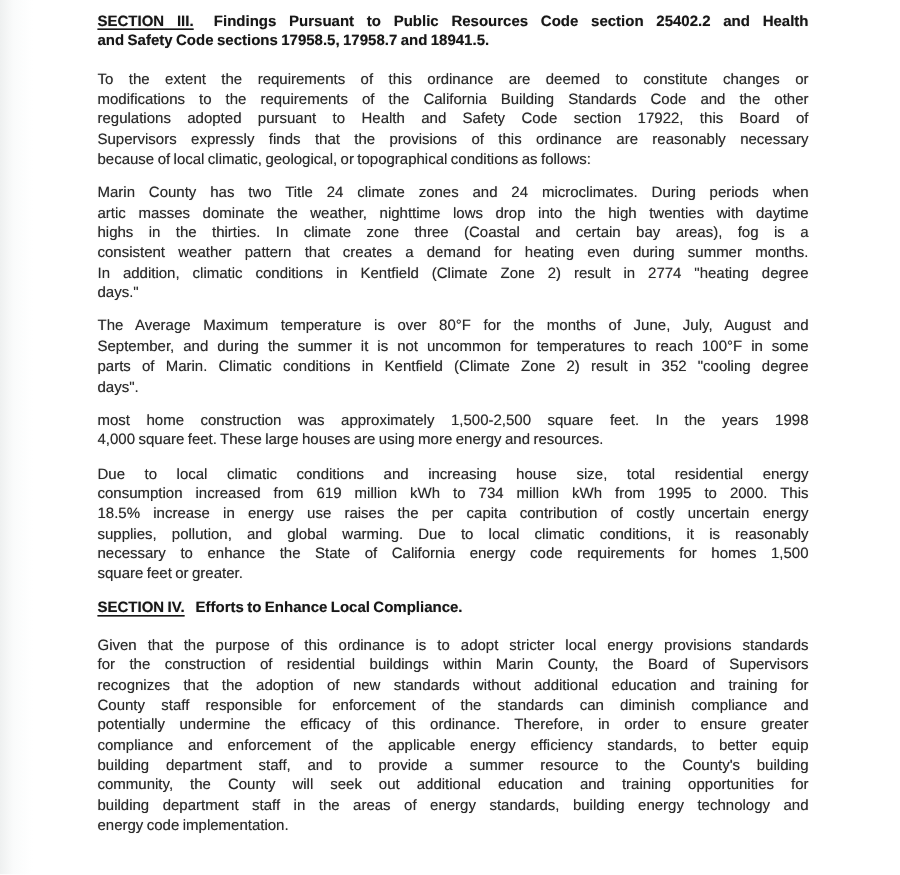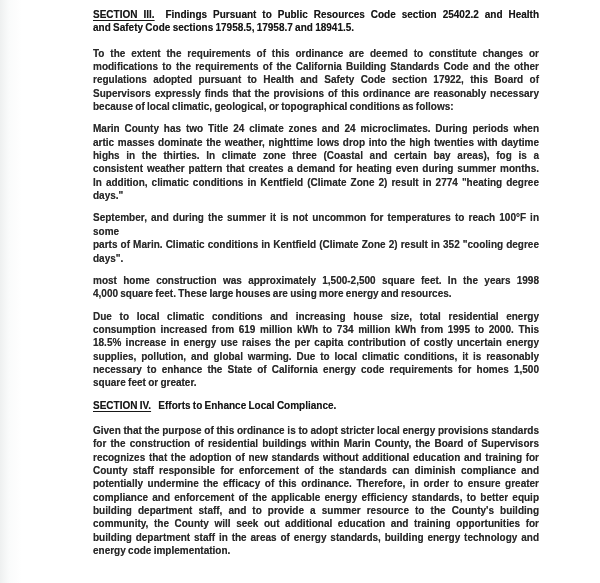--- a/index.html
+++ b/index.html
@@ -21,26 +21,25 @@
     position: absolute;
     left: 65px;
     top: 8px;
     width: 474px;
     color: #2a2a2a;
     font-size: 10px;
     line-height: 13.35px;
     word-spacing: -0.5px;
     text-shadow: 0 0 0.5px rgba(45,45,45,0.55);
   }
-  .block { margin-bottom: 9px; font-weight: bold; }
+  .block { margin-bottom: 9px; }
   .block.heading { margin-bottom: 12px; font-weight: bold; color: #171717; }
   .line {
     text-align: justify;
     text-align-last: justify;
-    margin-left: 28px;
   }
   .line.last { text-align-last: left; }
   .hlabel {
     text-decoration: underline;
     text-underline-offset: 1.5px;
     margin-right: 5px;
   }
 </style>
 </head>
 <body>
@@ -69,20 +68,21 @@
     <div class="block para">
         <div class="line">Marin County has two Title 24 climate zones and 24 microclimates.  During periods when</div>
         <div class="line">artic masses dominate the weather, nighttime lows drop into the high twenties with daytime</div>
         <div class="line">highs in the thirties.  In climate zone three (Coastal and certain bay areas), fog is a</div>
         <div class="line">consistent weather pattern that creates a demand for heating even during summer months.</div>
         <div class="line">In addition, climatic conditions in Kentfield (Climate Zone 2) result in 2774 "heating degree</div>
         <div class="line last">days."</div>
       </div>
 
     <div class="block para">
+        <div class="line">The Average Maximum temperature is over 80°F for the months of June, July, August and</div>
         <div class="line">September, and during the summer it is not uncommon for temperatures to reach 100°F in some</div>
         <div class="line">parts of Marin.  Climatic conditions in Kentfield (Climate Zone 2) result in 352 "cooling degree</div>
         <div class="line last">days".</div>
       </div>
 
     <div class="block para">
         <div class="line">most home construction was approximately 1,500-2,500 square feet.  In the years 1998</div>
         <div class="line last">4,000 square feet.  These large houses are using more energy and resources.</div>
       </div>
 

